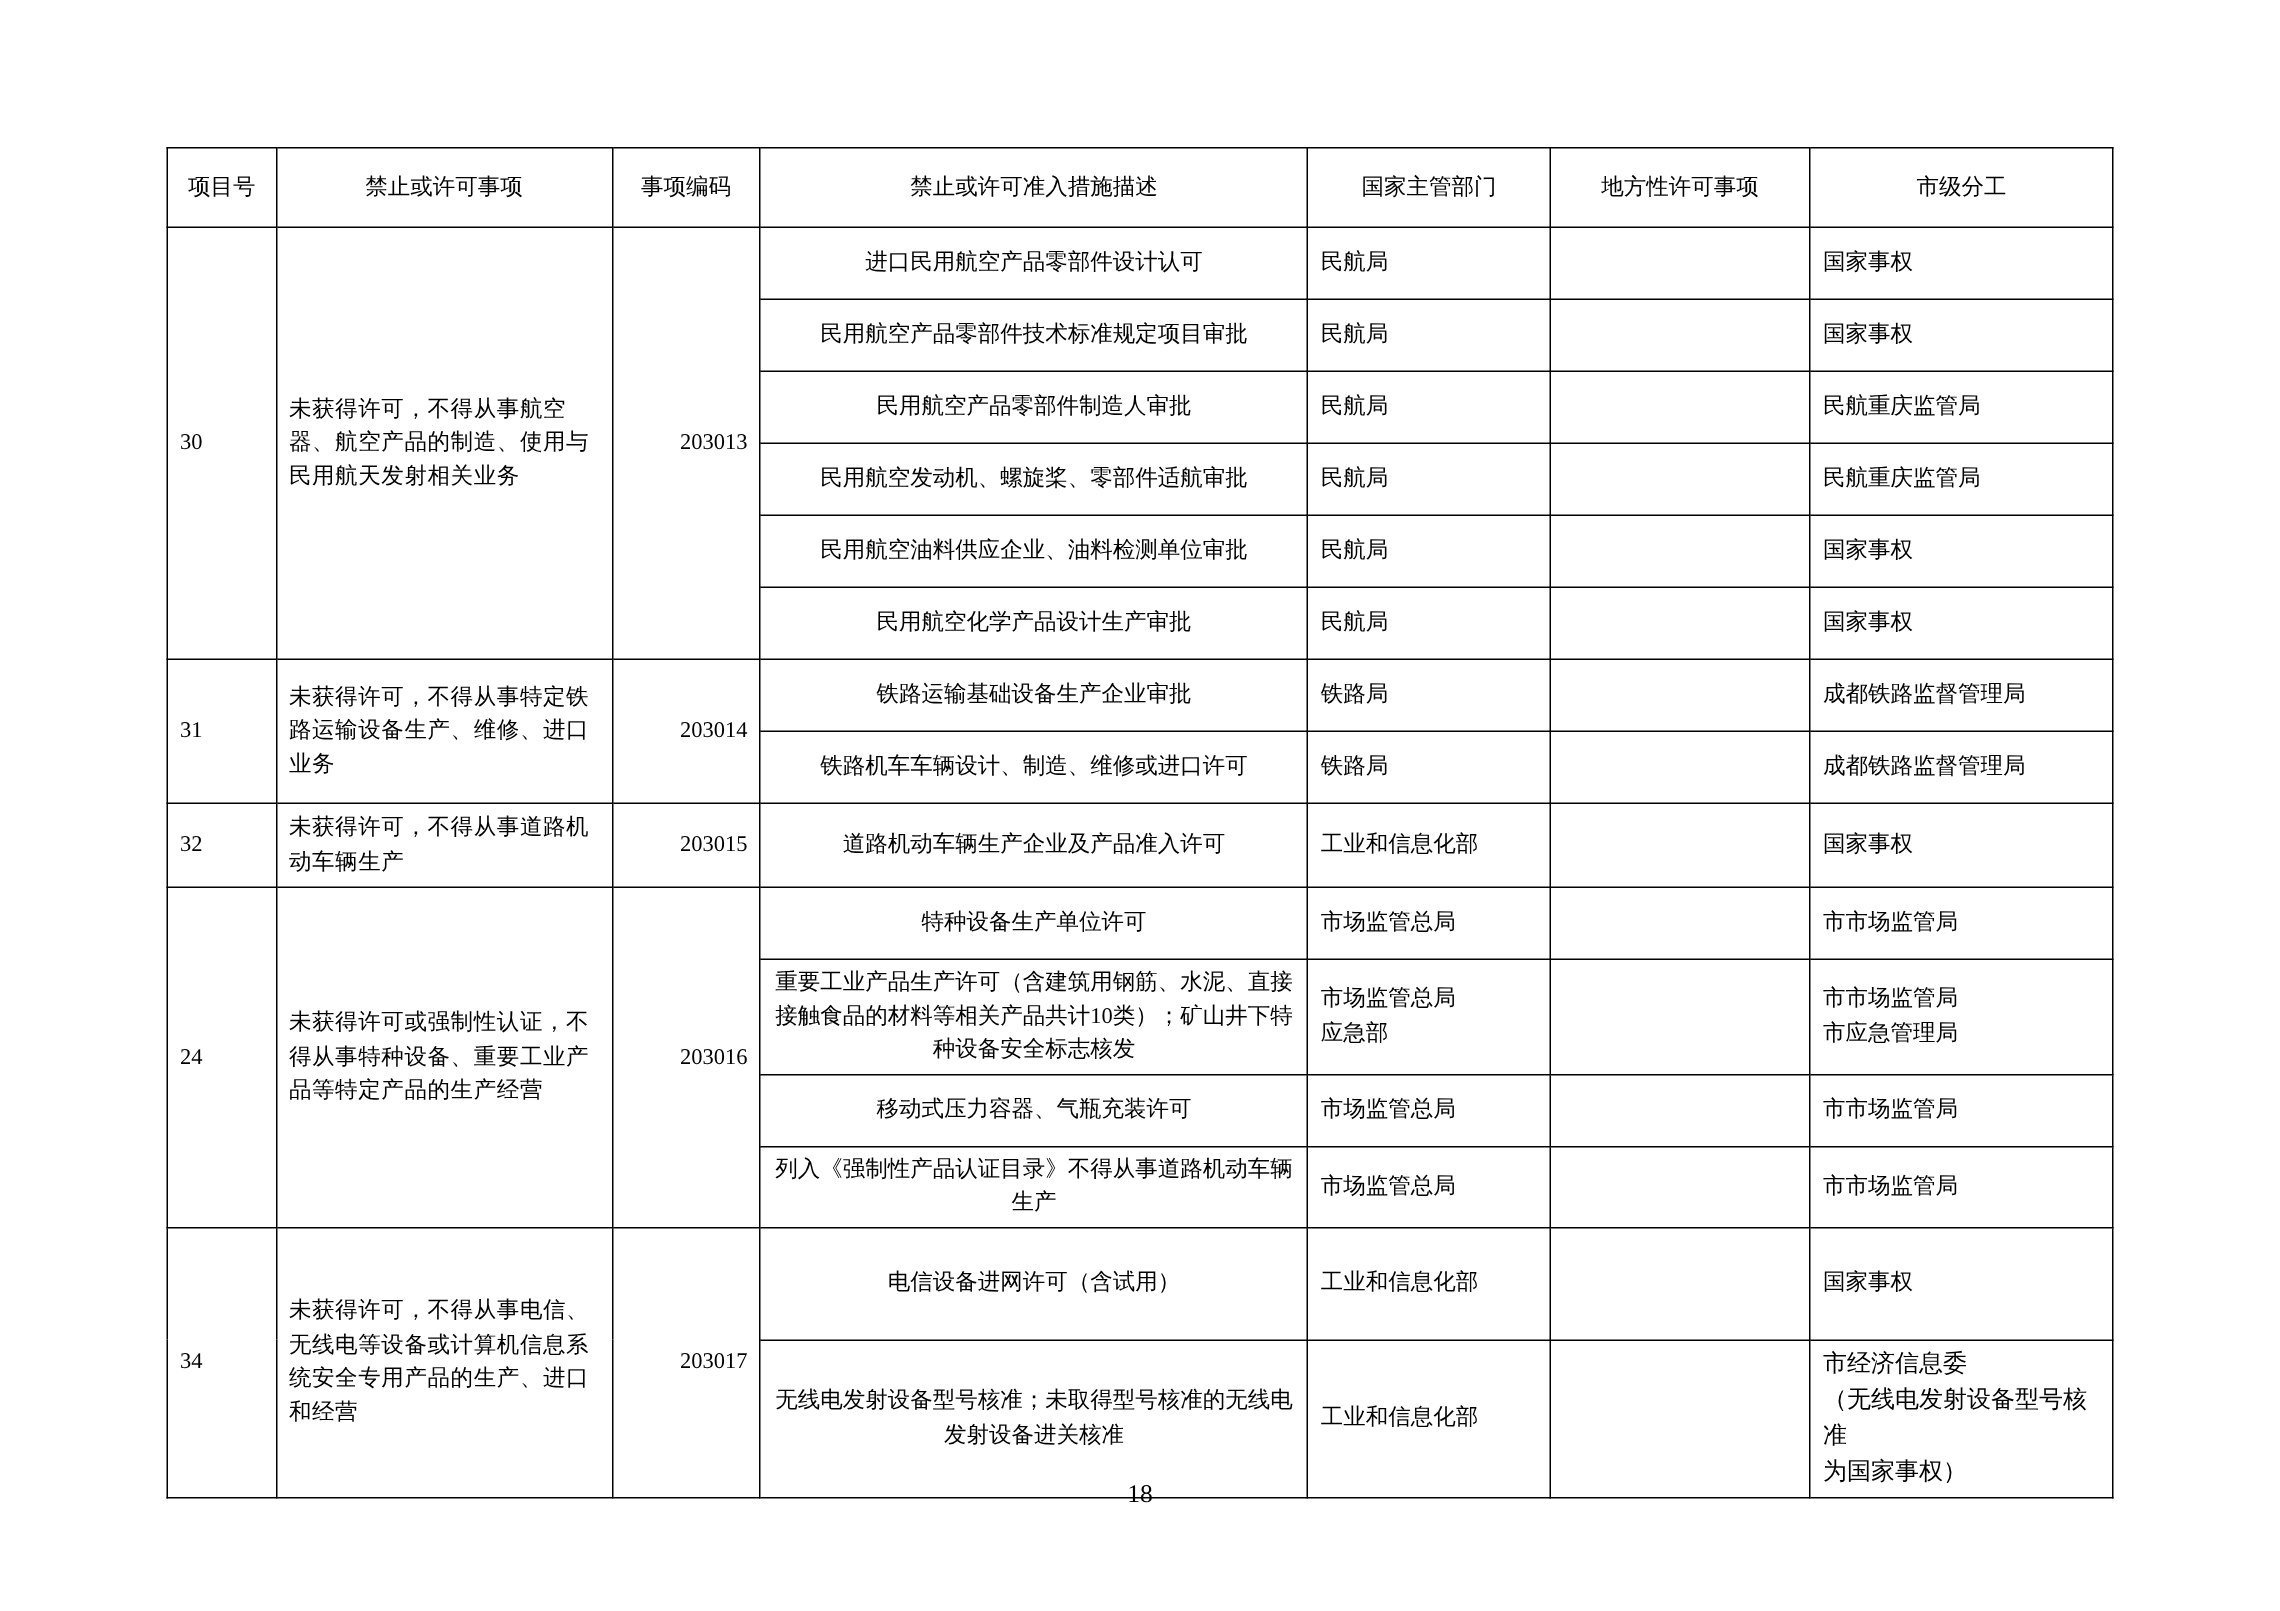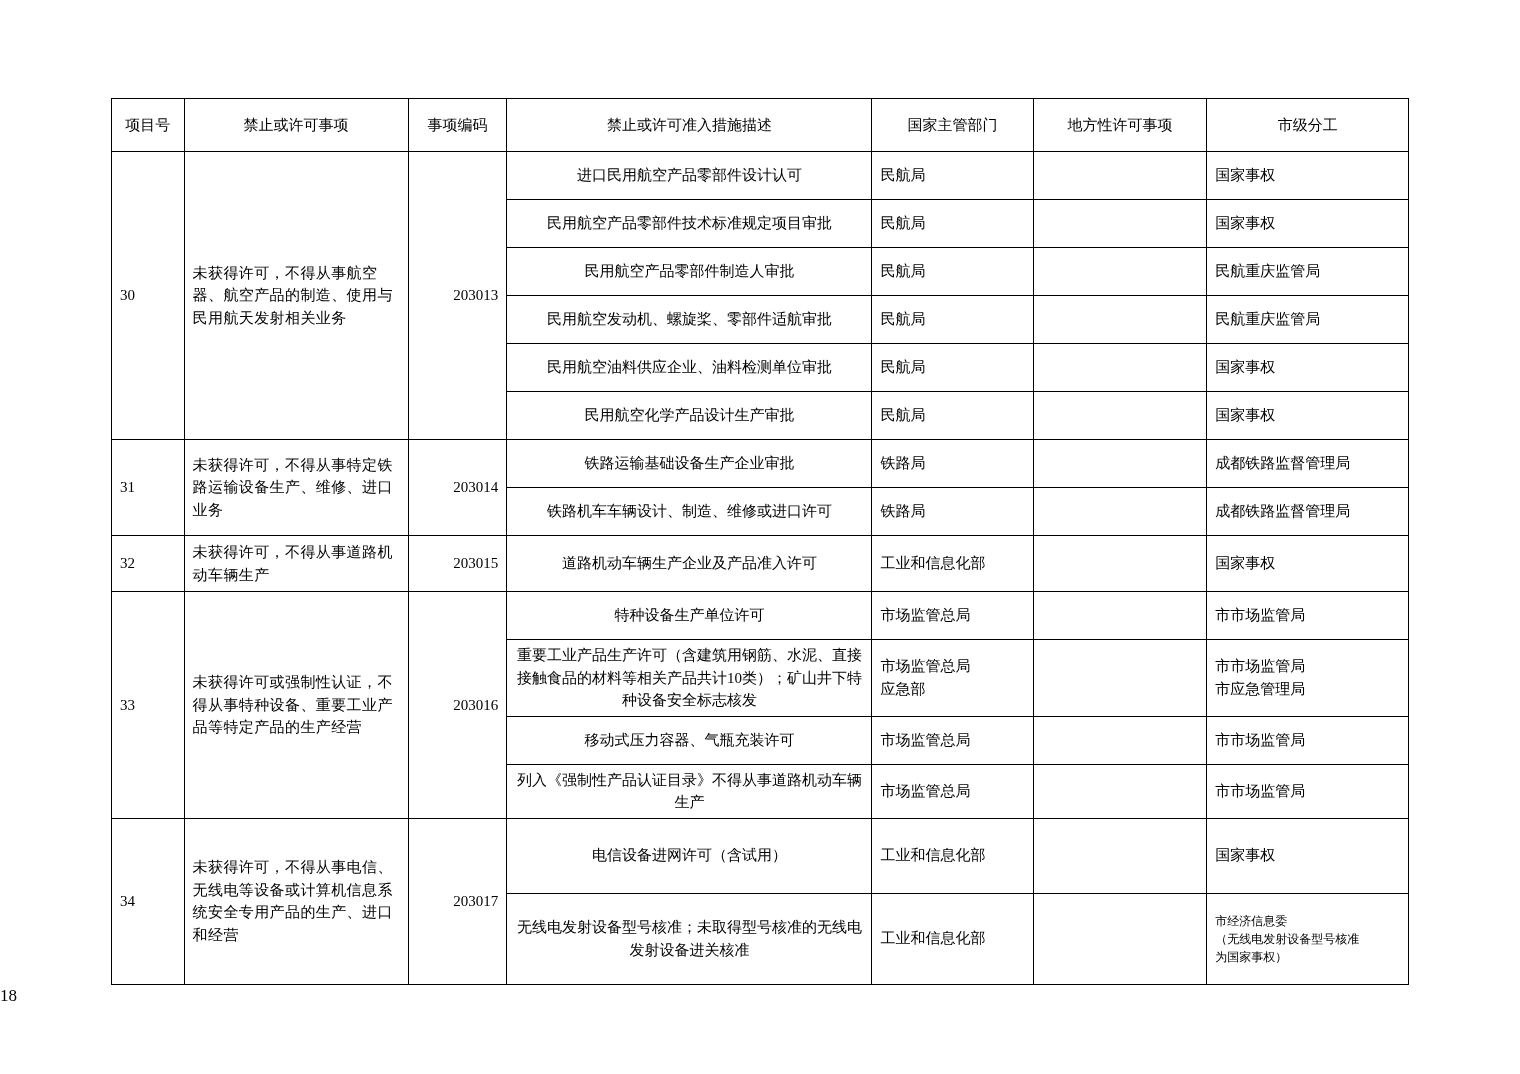--- a/index.html
+++ b/index.html
@@ -64,20 +64,21 @@
   .bold-cell { font-weight: bold; }
   .cell-center { }
   .pad-l { padding-left: 10px; }
   .rowh-sm { height: 48px; }
   .rowh-md { height: 56px; }
   .page-number {
     position: absolute;
     left: 0;
     top: 986px;
     width: 1520px;
+    text-align: center;
     font-size: 17px;
   }
   .nowrap-tight { white-space: pre-line; }
 </style>
 </head>
 <body>
 
 <div class="page">
 
   <table class="doc-table">
@@ -163,21 +164,21 @@
         <td class="cell-center">32</td>
         <td class="item-text pad-l">未获得许可，不得从事道路机动车辆生产</td>
         <td class="c-code">203015</td>
         <td class="desc-text">道路机动车辆生产企业及产品准入许可</td>
         <td>工业和信息化部</td>
         <td></td>
         <td class="bold-cell">国家事权</td>
       </tr>
 
       <tr class="rowh-sm">
-        <td class="cell-center" rowspan="4">33</td>
+        <td class="cell-center" rowspan="4">24</td>
         <td class="item-text pad-l" rowspan="4">未获得许可或强制性认证，不得从事特种设备、重要工业产品等特定产品的生产经营</td>
         <td class="c-code" rowspan="4">203016</td>
         <td class="desc-text">特种设备生产单位许可</td>
         <td>市场监管总局</td>
         <td></td>
         <td>市市场监管局</td>
       </tr>
       <tr>
         <td class="desc-text">重要工业产品生产许可（含建筑用钢筋、水泥、直接接触食品的材料等相关产品共计10类）；矿山井下特种设备安全标志核发</td>
         <td class="nowrap-tight">市场监管总局
@@ -205,21 +206,21 @@
         <td class="c-code" rowspan="2">203017</td>
         <td class="desc-text" style="height:66px">电信设备进网许可（含试用）</td>
         <td>工业和信息化部</td>
         <td></td>
         <td class="bold-cell">国家事权</td>
       </tr>
       <tr>
         <td class="desc-text" style="height:82px">无线电发射设备型号核准；未取得型号核准的无线电发射设备进关核准</td>
         <td>工业和信息化部</td>
         <td></td>
-        <td class="nowrap-tight" style="font-size:12px">市经济信息委
+        <td class="nowrap-tight" style="font-size:16px">市经济信息委
 （无线电发射设备型号核准
 为国家事权）</td>
       </tr>
 
     </tbody>
   </table>
 
   <div class="page-number">18</div>
 </div>
 

